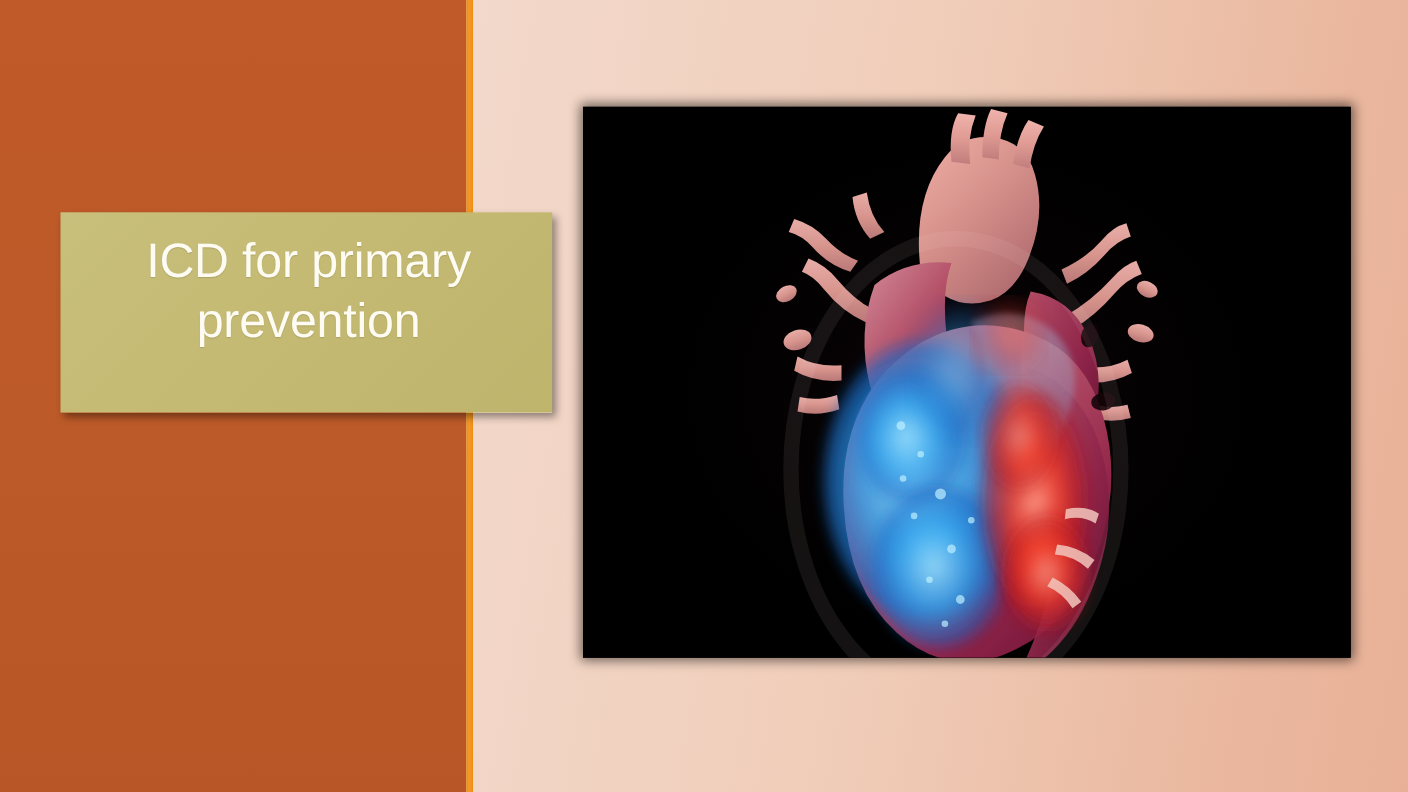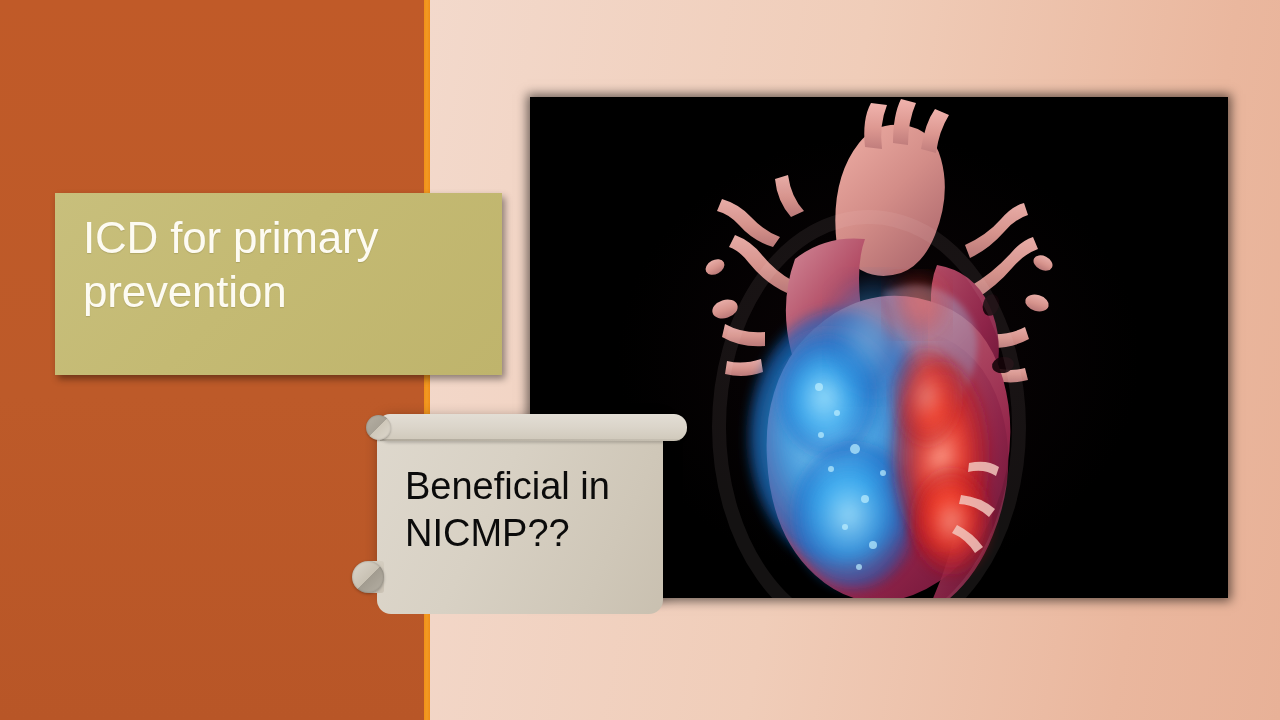--- a/index.html
+++ b/index.html
@@ -75,20 +75,21 @@
     padding: 18px 24px 0 28px;
   }
   .title-text {
     color: #fdfbf2;
     font-size: 44px;
     line-height: 1.23;
     font-weight: 400;
     letter-spacing: -0.2px;
     text-shadow: 0 1px 1px rgba(90,80,40,0.22);
     white-space: pre-line;
+    text-align: center;
   }
 
   
   .callout {
     position: absolute;
     left: 352px; top: 410px;
     width: 338px; height: 190px;
   }
   .callout-shadow {
     position: absolute;
@@ -295,25 +296,14 @@
         <ellipse cx="200" cy="330" rx="150" ry="210" fill="none" stroke="rgba(255,230,235,0.08)" stroke-width="14"></ellipse>
       </svg>
     </div>
   </div>
 
   <div class="title-box">
     <div class="title-text">ICD for primary
 prevention</div>
   </div>
 
-  <div class="callout">
-    <div class="callout-shadow"></div>
-    <div class="callout-body"></div>
-    <div class="callout-topstrip"></div>
-    <div class="callout-topstrip-line"></div>
-    <div class="curl-bottom-tab"></div>
-    <div class="curl-bottom"></div>
-    <div class="curl-top"></div>
-    <div class="callout-text">Beneficial in
-NICMP??</div>
-  </div>
 
 </div>
 
 </body></html>

